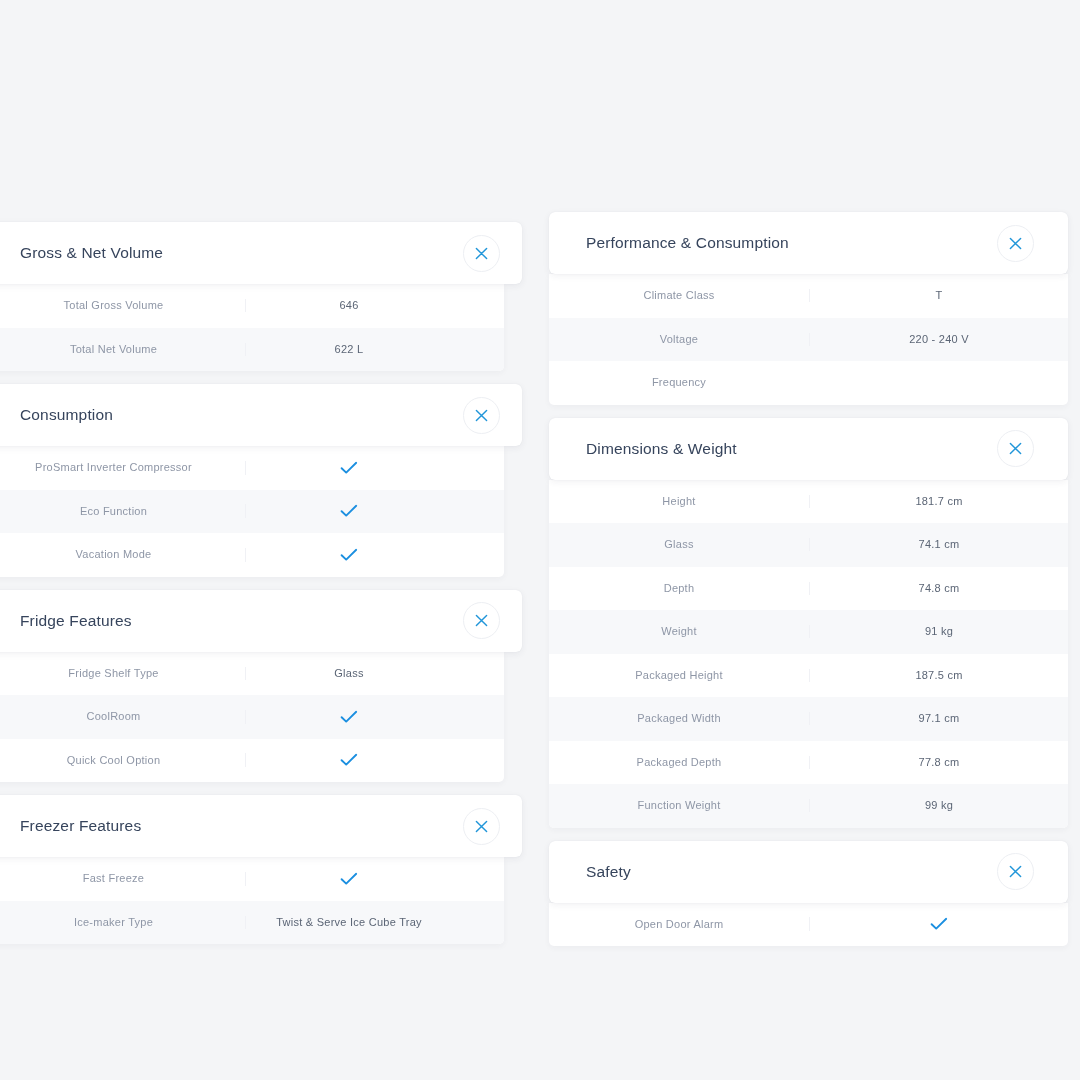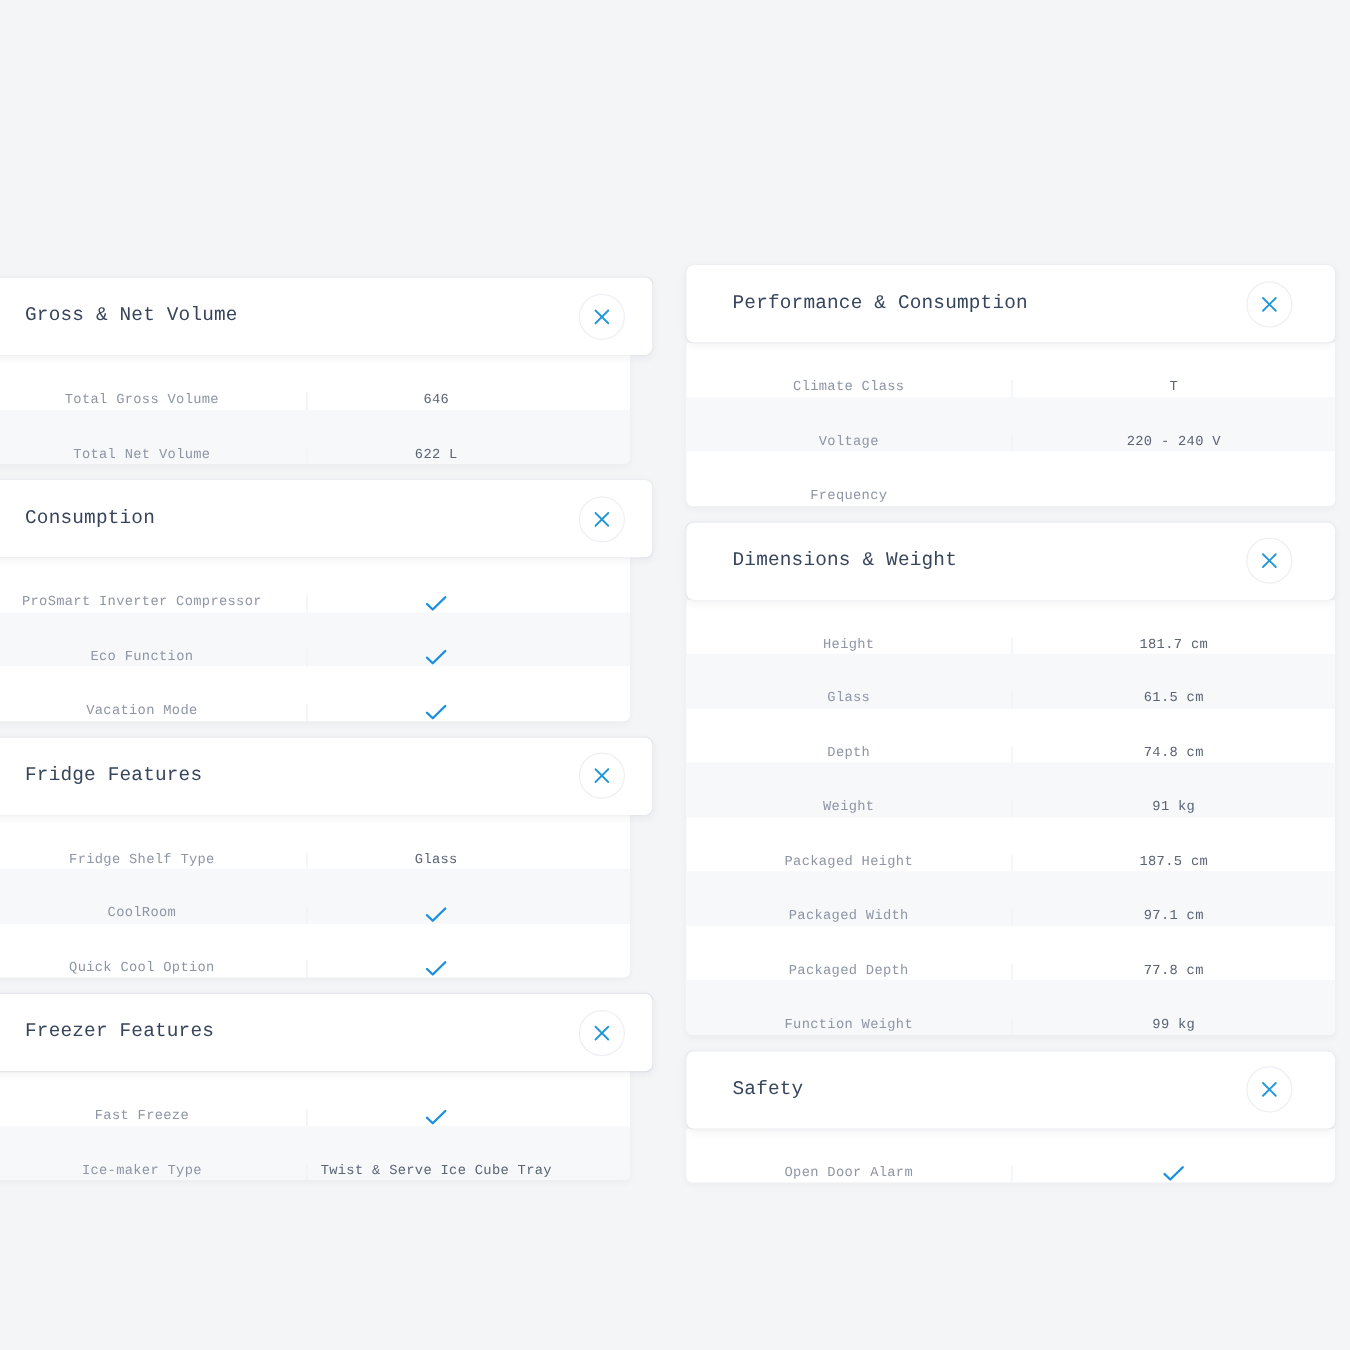--- a/index.html
+++ b/index.html
@@ -14,21 +14,20 @@
   body {
     background: #f4f5f7;
     font-family: "Liberation Sans", sans-serif;
     -webkit-font-smoothing: antialiased;
   }
 
   .canvas {
     position: relative;
     width: 1080px;
     height: 1080px;
-    font-family: Liberation Mono, monospace;
   }
 
   
   .column {
     position: absolute;
     display: flex;
     flex-direction: column;
   }
 
   .column-left  { left: -18px; top: 222px; width: 540px; }
@@ -89,21 +88,21 @@
     overflow: hidden;
     box-shadow: 0 2px 6px rgba(40, 50, 80, 0.045);
     z-index: 1;
   }
 
   .column-left  .spec-table { width: 522px; }
   .column-right .spec-table { width: 519px; }
 
   .spec-row {
     display: flex;
-    align-items: flex-end;
+    align-items: center;
     height: 43.5px;
   }
   .spec-row.alt { background: #f7f8fa; }
 
   .spec-label,
   .spec-value {
     display: flex;
     align-items: center;
     justify-content: center;
     font-size: 11px;
@@ -288,21 +287,21 @@
             </span>
           </button>
         </div>
         <div class="spec-table">
           <div class="spec-row">
             <div class="spec-label">Height</div>
             <div class="spec-value">181.7 cm</div>
           </div>
           <div class="spec-row alt">
             <div class="spec-label">Glass</div>
-            <div class="spec-value">61.5 cm</div>
+            <div class="spec-value">74.1 cm</div>
           </div>
           <div class="spec-row">
             <div class="spec-label">Depth</div>
             <div class="spec-value">74.8 cm</div>
           </div>
           <div class="spec-row alt">
             <div class="spec-label">Weight</div>
             <div class="spec-value">91 kg</div>
           </div>
           <div class="spec-row">

